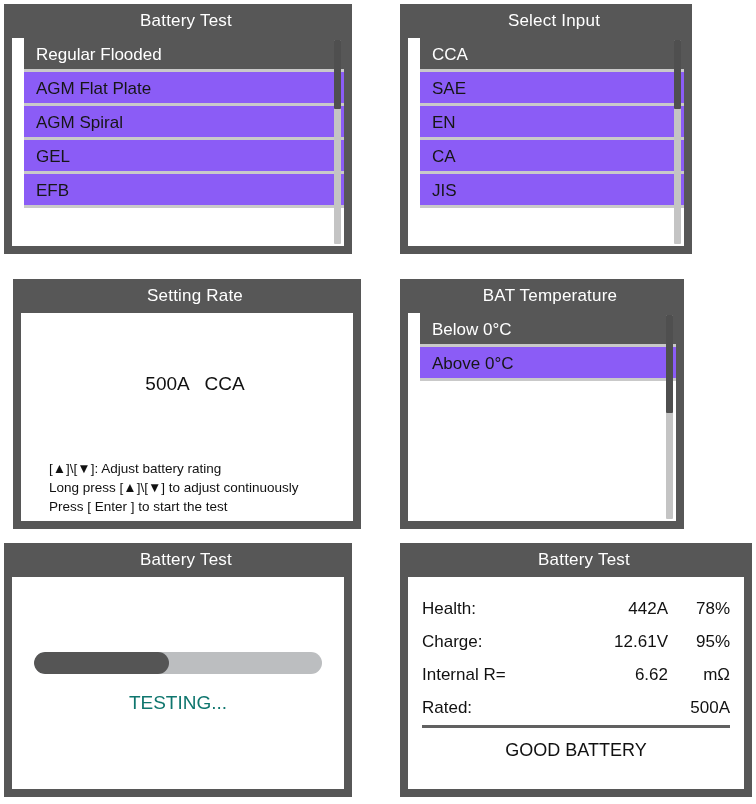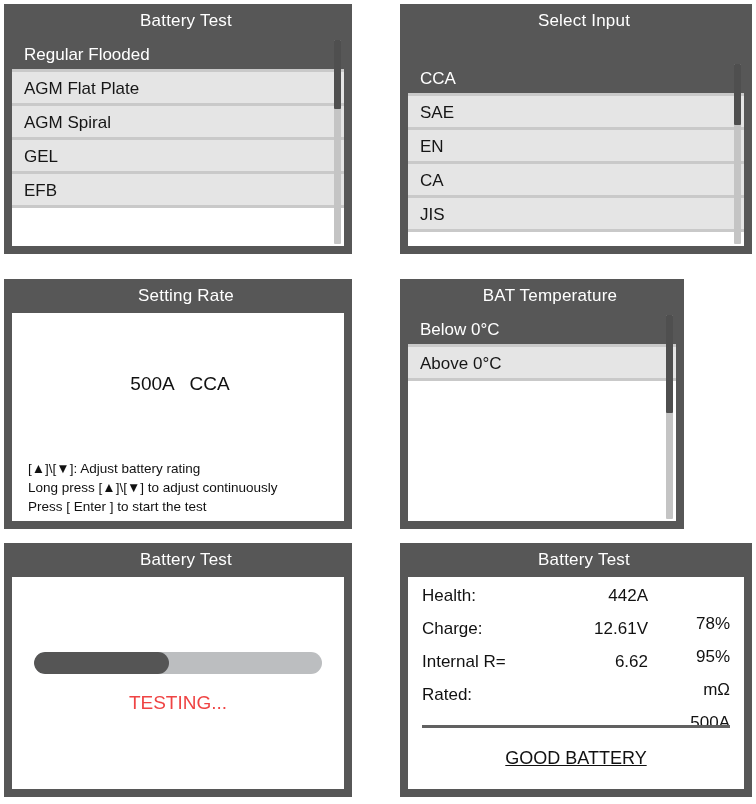--- a/index.html
+++ b/index.html
@@ -21,22 +21,22 @@
   
   .screen {
     position: absolute;
     background: #575757;
     padding: 0;
     display: flex;
     flex-direction: column;
   }
 
   .screen.p1 { left: 4px;   top: 4px;   width: 348px; height: 250px; }
-  .screen.p2 { left: 400px; top: 4px;   width: 352px; height: 250px; gap: 24px; }
-  .screen.p3 { left: 4px;   top: 279px; width: 348px; height: 250px; }
+  .screen.p2 { left: 400px; top: 4px;   width: 292px; height: 250px; }
+  .screen.p3 { left: 13px;   top: 279px; width: 348px; height: 250px; }
   .screen.p4 { left: 400px; top: 279px; width: 284px; height: 250px; }
   .screen.p5 { left: 4px;   top: 543px; width: 348px; height: 254px; }
   .screen.p6 { left: 400px; top: 543px; width: 352px; height: 254px; }
 
   .title-bar {
     height: 34px;
     line-height: 34px;
     text-align: center;
     color: #ffffff;
     font-size: 17px;
@@ -53,30 +53,31 @@
     overflow: hidden;
     display: flex;
     flex-direction: column;
   }
 
   
   .list {
     position: absolute;
     left: 0; top: 0; right: 0; bottom: 0;
     overflow: hidden;
+    padding-left: 12px;
   }
 
   .list-row {
     height: 34px;
     line-height: 34px;
     padding: 0 0 0 12px;
     font-size: 17px;
     color: #161616;
     border-bottom: 3px solid #c9c9c9;
-    background: #e5e5e5;
+    background: #8b5cf6;
     white-space: nowrap;
   }
 
   .list-row.selected {
     background: #575757;
     color: #ffffff;
     border-bottom-color: #c9c9c9;
   }
 
   .scrollbar {
@@ -93,21 +94,21 @@
     left: 0;
     width: 7px;
     background: #4f4f4f;
     border-radius: 1px;
   }
 
   
   .rate-wrap {
     position: absolute;
     left: 0; right: 0; top: 0; bottom: 0;
-    padding: 10px 12px 8px 16px;
+    padding: 10px 12px 8px 28px;
     display: flex;
     flex-direction: column;
   }
   .rate-value {
     flex: 0 0 auto;
     margin-top: 50px;
     text-align: center;
     font-size: 19px;
     color: #111111;
     white-space: pre;
@@ -143,54 +144,52 @@
     margin-bottom: 18px;
   }
   .progress-fill {
     height: 100%;
     background: #555555;
     border-radius: 11px;
   }
   .progress-label {
     text-align: center;
     font-size: 19px;
-    color: #ef4444;
+    color: #0f766e;
   }
 
   
   .results-wrap {
     position: absolute;
     left: 0; right: 0; top: 0; bottom: 0;
     padding: 9px 14px 6px 14px;
     display: flex;
     flex-direction: column;
   }
   .result-row {
     display: flex;
-    align-items: flex-start;
+    align-items: flex-end;
     height: 33px;
     font-size: 17px;
     color: #111111;
-    gap: 20px;
   }
   .r-label { flex: 1 1 auto; text-align: left; }
   .r-value { width: 92px; text-align: right; }
   .r-unit  { width: 62px; text-align: right; margin-top: 28px; }
 
   .result-divider {
     height: 3px;
     background: #616161;
     margin: 7px 0 0 0;
   }
   .verdict {
     text-align: center;
     font-size: 18px;
     color: #111111;
-    margin-top: 20px;
-    text-decoration: underline;
+    margin-top: 12px;
   }
 </style>
 </head>
 <body>
 
 <div class="grid">
 
   <div class="screen p1">
     <div class="title-bar">Battery Test</div>
     <div class="body-area">

